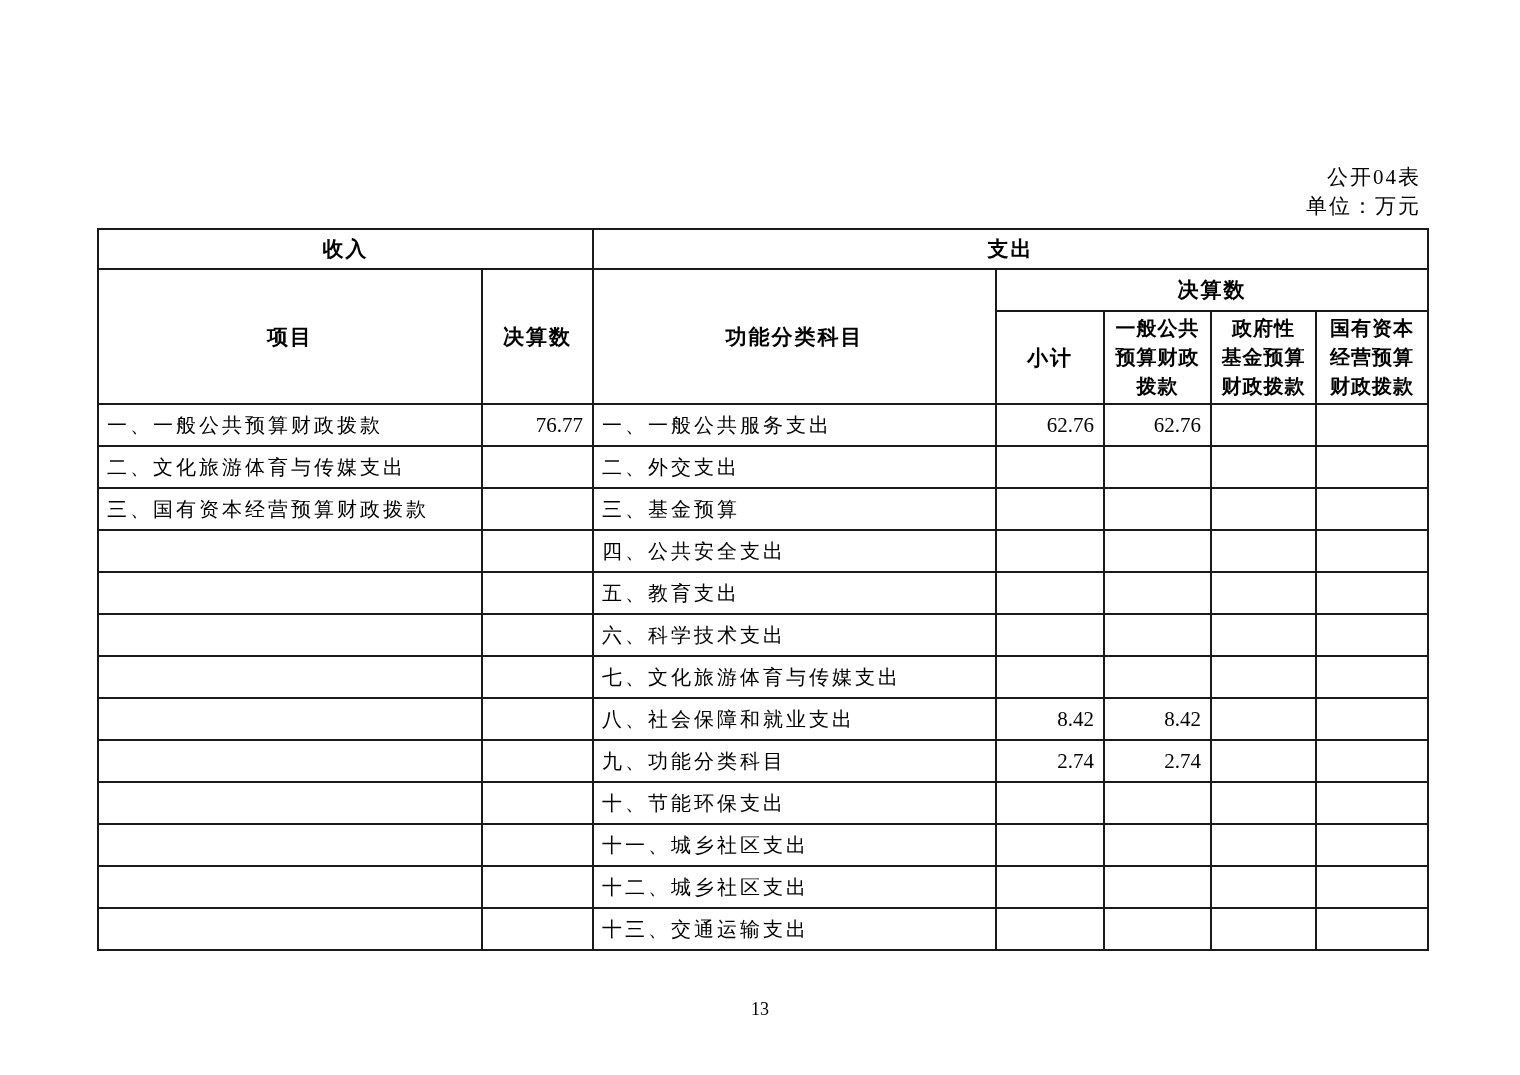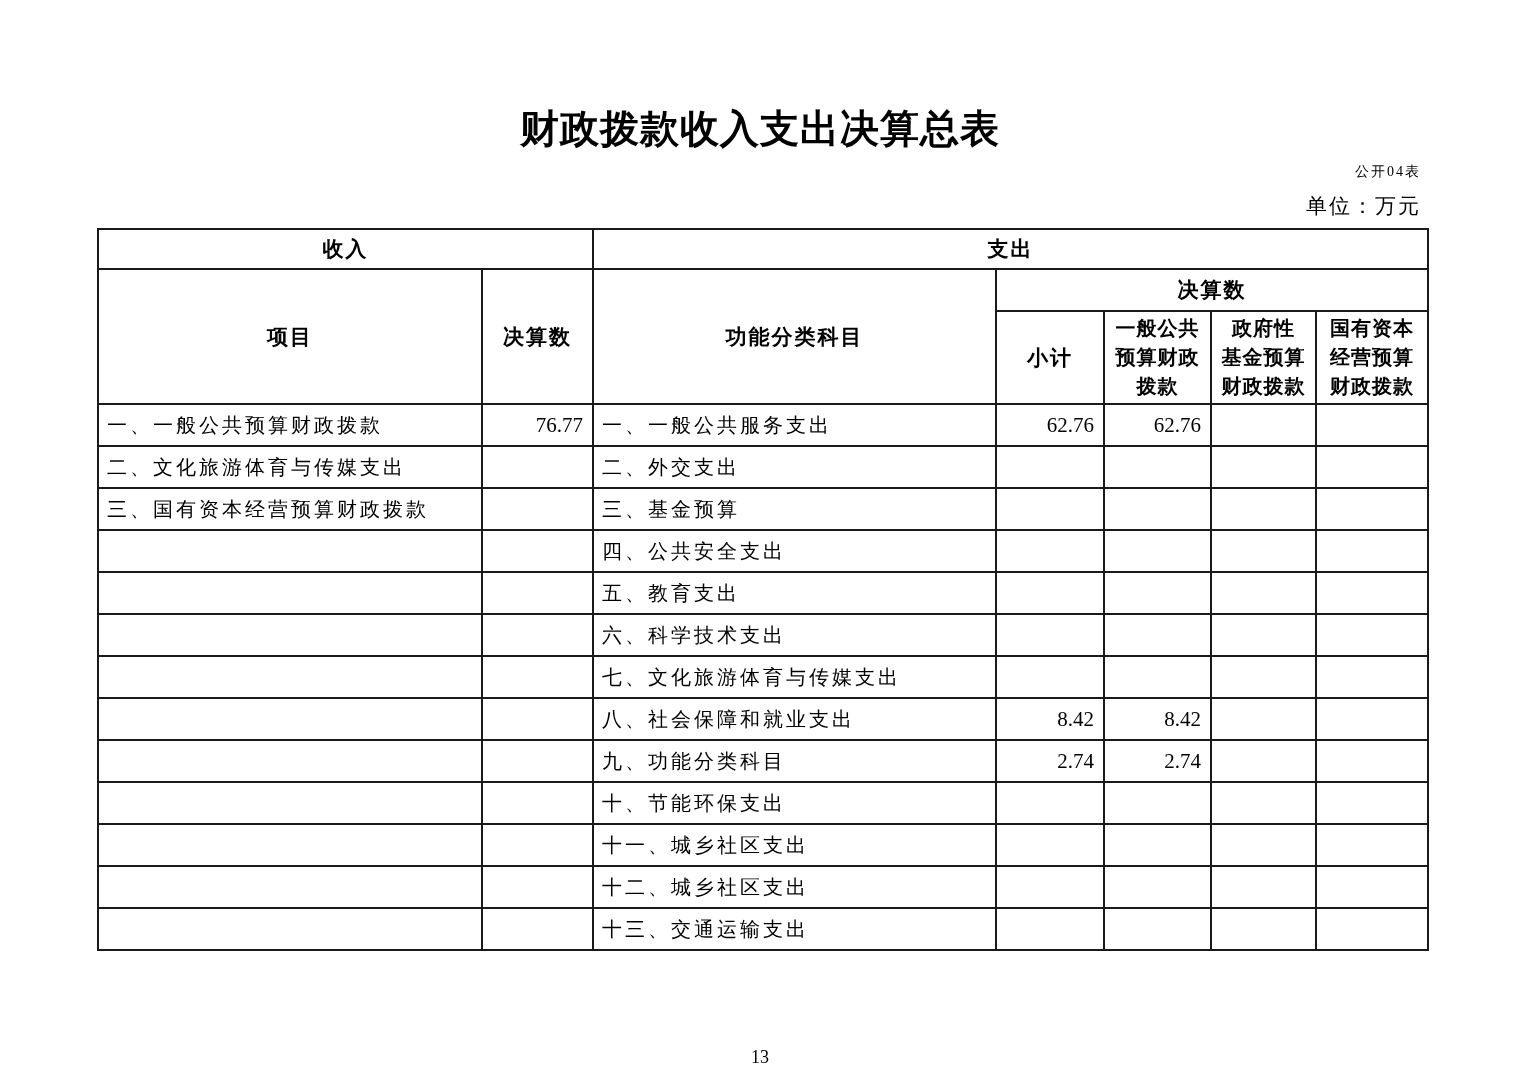--- a/index.html
+++ b/index.html
@@ -21,21 +21,21 @@
     text-align: center;
     font-family: "Liberation Sans", sans-serif;
     font-size: 39px;
     font-weight: 700;
     letter-spacing: 1px;
   }
   .meta-code {
     position: absolute;
     top: 163px;
     right: 99px;
-    font-size: 14px;
+    font-size: 21px;
     letter-spacing: 2px;
   }
   .meta-unit {
     position: absolute;
     top: 192px;
     left: 108px;
     font-size: 21px;
     letter-spacing: 2px;
   }
   .meta-currency {
@@ -89,28 +89,26 @@
     font-size: 21px;
     letter-spacing: 0;
   }
   .page-number {
     position: absolute;
     top: 999px;
     left: 0;
     width: 100%;
     text-align: center;
     font-size: 18px;
-    margin-top: 48px;
   }
 </style>
 </head>
 <body>
 
 <div class="page">
-  <div class="title">财政拨款收入支出决算总表</div>
   <div class="meta-code">公开04表</div>
   <div class="meta-currency">单位：万元</div>
 
   <table class="fiscal">
     <colgroup>
       <col style="width:384px">
         <col style="width:111px">
         <col style="width:403px">
       <col style="width:108px">
         <col style="width:107px">

